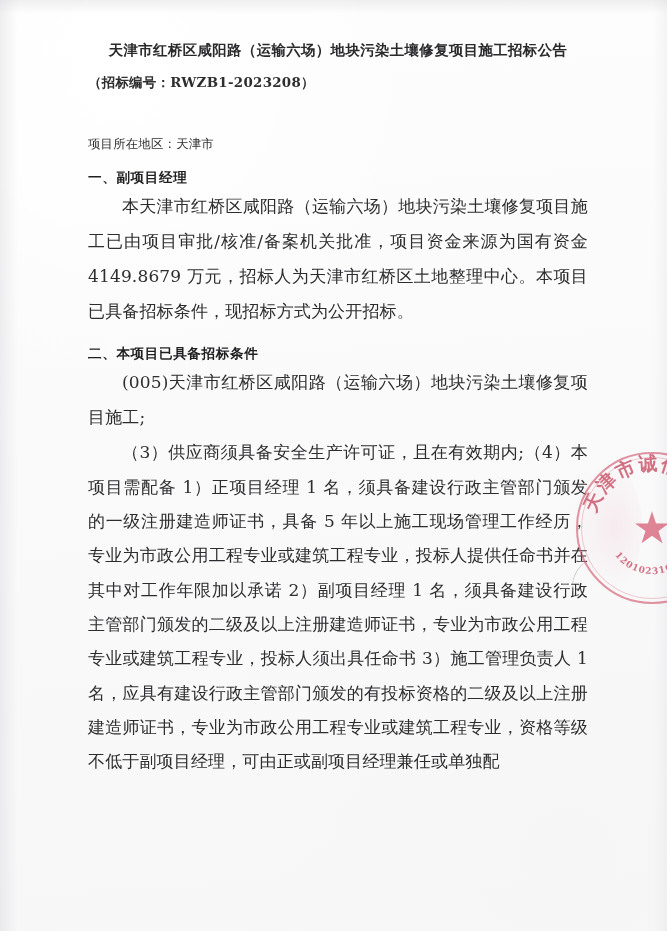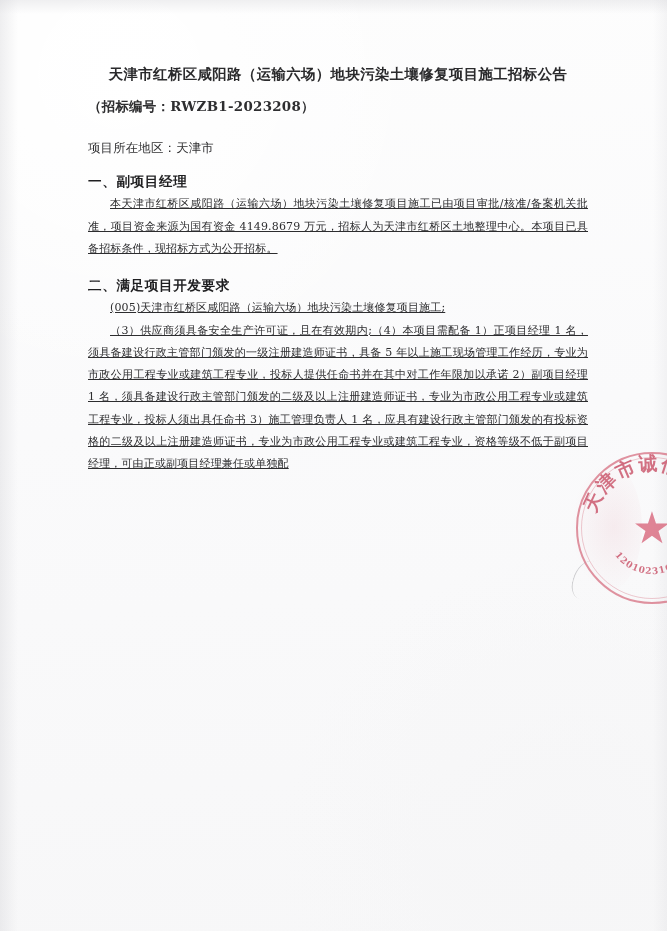--- a/index.html
+++ b/index.html
@@ -57,57 +57,56 @@
     width: 500px;
   }
 
   .doc-title {
     font-size: 14.4px;
     font-weight: bold;
     color: #2a2a2c;
     text-align: center;
     letter-spacing: 0.4px;
     line-height: 1.4;
-    margin-top: 64px;
+    margin-top: 40px;
     white-space: nowrap;
   }
   .doc-subtitle {
     font-size: 13.4px;
     font-weight: bold;
     color: #2e2e30;
     text-align: left;
     letter-spacing: 0.3px;
     margin-top: 14px;
   }
 
   .region-line {
     font-size: 12.4px;
     color: #303032;
-    margin-top: 24px;
+    margin-top: 44px;
     letter-spacing: 0.2px;
   }
 
   .section-heading {
     font-size: 13.6px;
     font-weight: bold;
     color: #1f1f21;
     letter-spacing: 0.6px;
     margin-top: 16px;
     margin-bottom: 2px;
   }
 
   .para {
-    font-size: 11px;
+    font-size: 17px;
     color: #2d2d2f;
     line-height: 2.06;
     text-align: justify;
     text-justify: inter-ideograph;
     letter-spacing: 0.15px;
     margin: 0;
-    text-decoration: underline;
   }
   .para.indent {
     text-indent: 2em;
   }
   .para.tight {
     line-height: 2.02;
   }
 
   
   .seal {
@@ -195,21 +194,21 @@
 
     <div class="doc-title">天津市红桥区咸阳路（运输六场）地块污染土壤修复项目施工招标公告</div>
 
     <div class="doc-subtitle">（招标编号：RWZB1-2023208）</div>
 
     <div class="region-line">项目所在地区：天津市</div>
 
     <div class="section-heading">一、副项目经理</div>
     <p class="para indent">本天津市红桥区咸阳路（运输六场）地块污染土壤修复项目施工已由项目审批/核准/备案机关批准，项目资金来源为国有资金 4149.8679 万元，招标人为天津市红桥区土地整理中心。本项目已具备招标条件，现招标方式为公开招标。</p>
 
-    <div class="section-heading">二、满足项目开发要求</div>
+    <div class="section-heading">二、本项目已具备招标条件</div>
     <p class="para indent">(005)天津市红桥区咸阳路（运输六场）地块污染土壤修复项目施工;</p>
 
     <p class="para indent tight">（3）供应商须具备安全生产许可证，且在有效期内;（4）本项目需配备 1）正项目经理 1 名，须具备建设行政主管部门颁发的一级注册建造师证书，具备 5 年以上施工现场管理工作经历，专业为市政公用工程专业或建筑工程专业，投标人提供任命书并在其中对工作年限加以承诺 2）副项目经理 1 名，须具备建设行政主管部门颁发的二级及以上注册建造师证书，专业为市政公用工程专业或建筑工程专业，投标人须出具任命书 3）施工管理负责人 1 名，应具有建设行政主管部门颁发的有投标资格的二级及以上注册建造师证书，专业为市政公用工程专业或建筑工程专业，资格等级不低于副项目经理，可由正或副项目经理兼任或单独配</p>
 
   </div>
 
   <div class="seal">
     <div class="seal-smudge"></div>
     <div class="seal-ring"></div>
     <div class="seal-ring-inner"></div>

